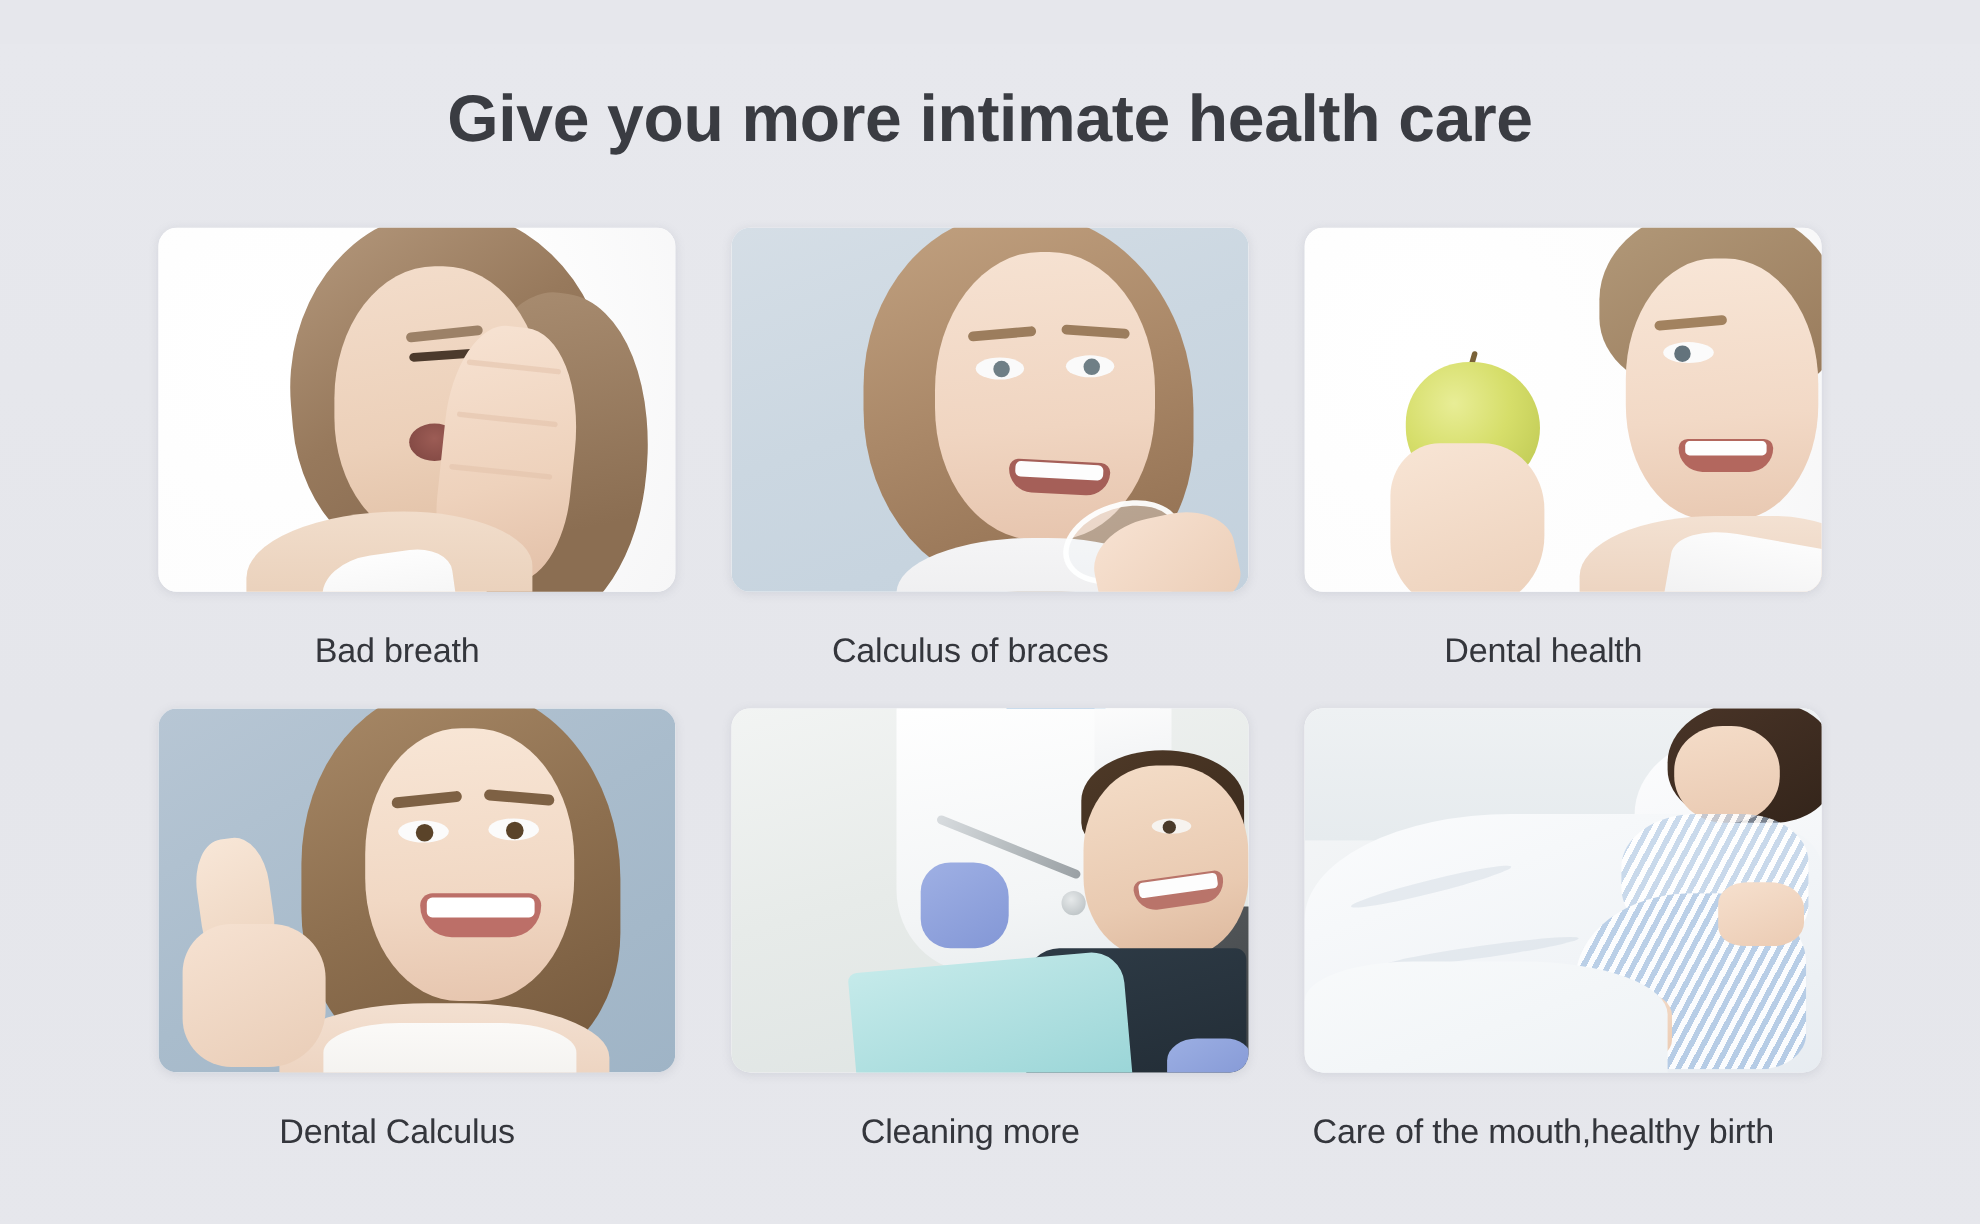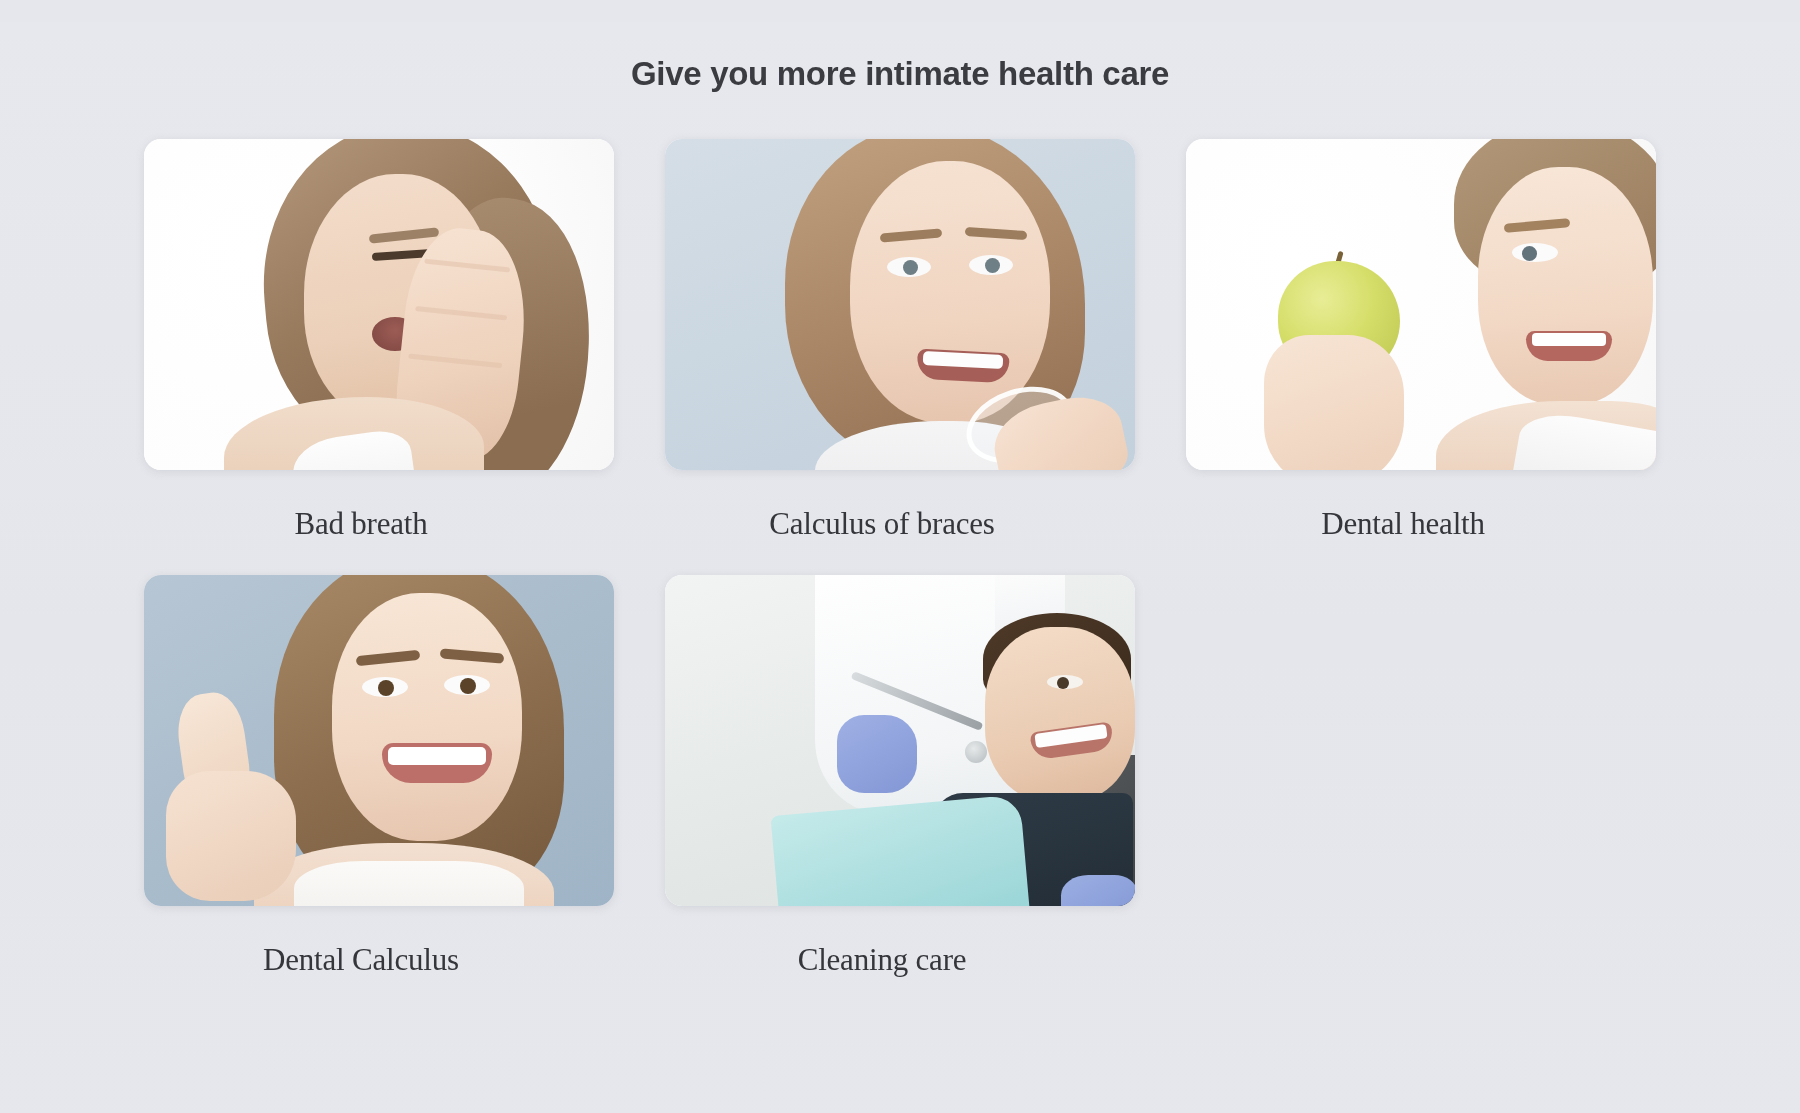--- a/index.html
+++ b/index.html
@@ -17,42 +17,41 @@
   .page {
     width: 1800px;
     height: 1113px;
     position: relative;
     background: linear-gradient(180deg, #e7e8ed 0%, #e5e6eb 55%, #e6e7ec 100%);
     box-sizing: border-box;
   }
 
   .page-title {
     text-align: center;
-    font-size: 33px;
+    font-size: 60px;
     font-weight: bold;
     color: #3a3c42;
     letter-spacing: -0.3px;
     padding-top: 32px;
     line-height: 1.2;
   }
 
   .grid {
     margin: 0 auto;
     padding-top: 23px;
     width: 1512px;
     display: grid;
     grid-template-columns: repeat(3, 470px);
     grid-column-gap: 51px;
     grid-row-gap: 0px;
     justify-content: center;
   }
 
   .cell {
     width: 434px;
-    font-family: Liberation Serif, serif;
   }
 
   .card {
     width: 470px;
     height: 331px;
     border-radius: 17px;
     overflow: hidden;
     position: relative;
     background: #ffffff;
     box-shadow: 0 2px 9px rgba(120,125,140,0.17);
@@ -418,18 +417,40 @@
           <div class="blob c5-smile"></div>
           <div class="blob c5-tth"></div>
           <div class="blob c5-tool"></div>
           <div class="blob c5-mirror"></div>
           <div class="blob c5-glove"></div>
           <div class="blob c5-sweat"></div>
           <div class="blob c5-bib"></div>
           <div class="blob c5-glv2"></div>
         </div>
       </div>
-      <div class="caption">Cleaning care</div>
-    </div>
-
+      <div class="caption">Cleaning more</div>
+    </div>
+
+    <div class="cell">
+      <div class="card">
+        <div class="photo">
+          <div class="bg-bed"></div>
+          <div class="c6-wall"></div>
+          <div class="blob c6-pill"></div>
+          <div class="blob c6-sheet">
+            <div class="c6-fold" style="left:40px;top:60px;width:150px;height:12px;transform:rotate(-14deg);"></div>
+            <div class="c6-fold" style="left:70px;top:120px;width:180px;height:11px;transform:rotate(-8deg);"></div>
+            <div class="c6-fold" style="left:20px;top:178px;width:140px;height:10px;transform:rotate(-18deg);"></div>
+          </div>
+          <div class="hair c6-hair"></div>
+          <div class="skin c6-face"></div>
+          <div class="blob c6-arm"></div>
+          <div class="blob c6-belly"></div>
+          <div class="blob c6-hand1"></div>
+          <div class="blob c6-hand2"></div>
+          <div class="blob c6-sheet2"></div>
+        </div>
+      </div>
+      <div class="caption">Care of the mouth,healthy birth</div>
+    </div>
 
   </div>
 </div>
 
 </body></html>

